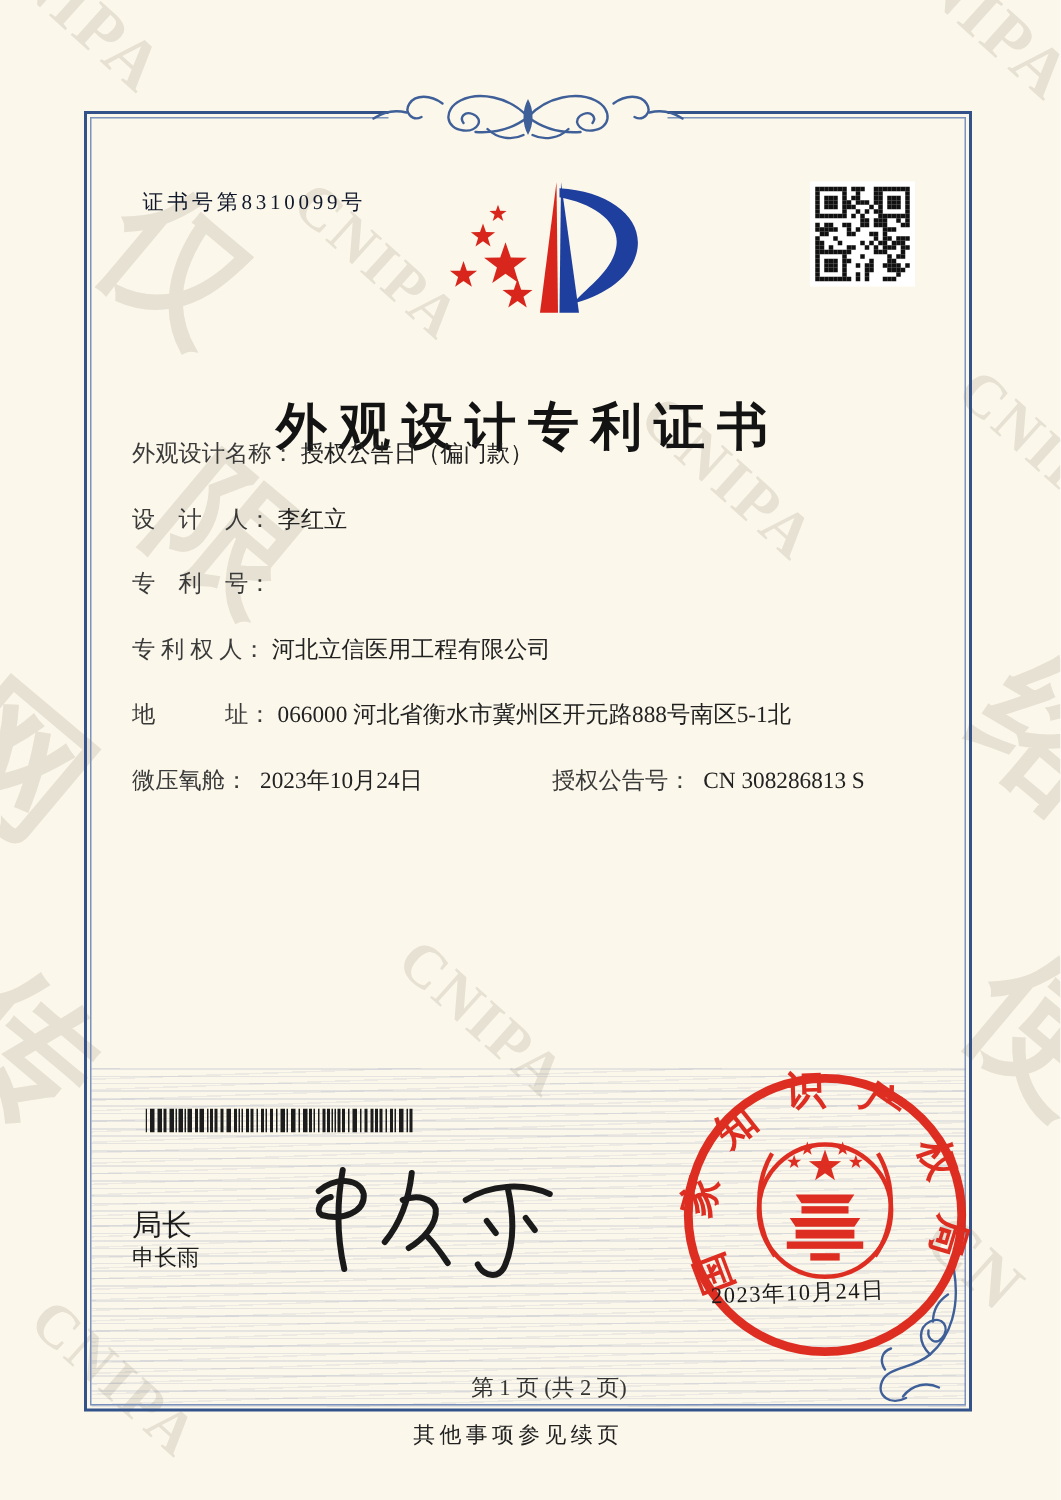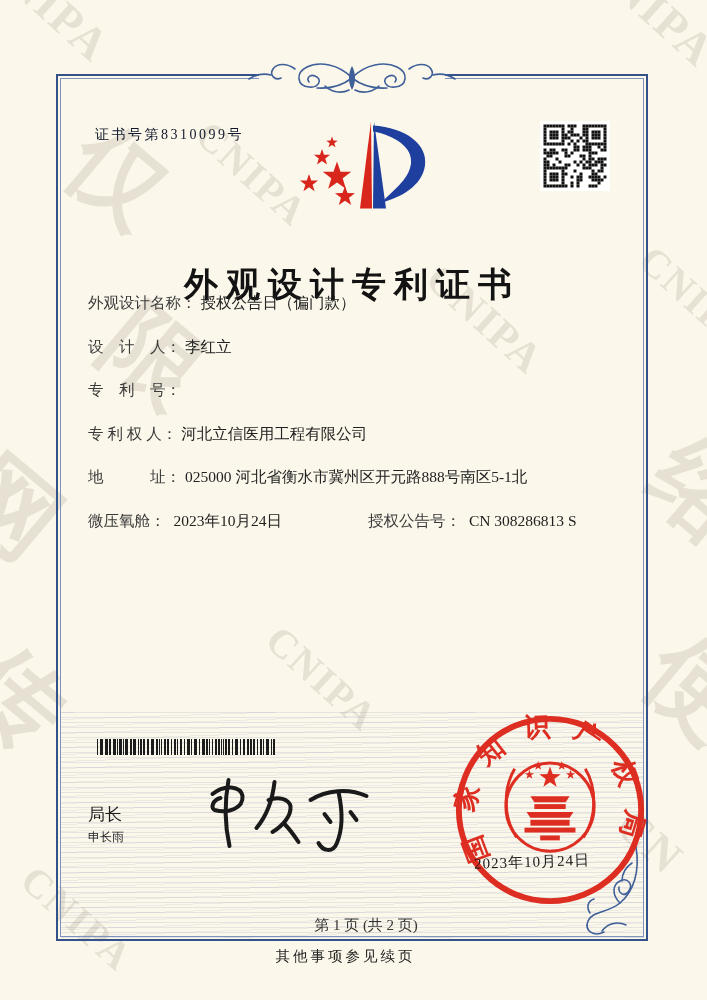--- a/index.html
+++ b/index.html
@@ -32,23 +32,23 @@
   .field-value{color:#222;margin-left:4px;}
   .grant-row{position:relative;height:22px;margin-bottom:0;}
   .grant-no{position:absolute;left:280px;top:0;white-space:nowrap;font-family:Liberation Serif, serif;}
   
   .body-text{position:absolute;left:88px;top:588px;width:534px;font-size:14px;line-height:22px;
              color:#242424;z-index:3;text-align:justify;}
   .body-text p{margin:0 0 2px 0;text-indent:2em;}
   
   .barcode{position:absolute;left:97px;top:739px;width:182px;height:16px;z-index:3;}
   
-  .signer-title{position:absolute;left:88px;top:803px;font-size:17px;z-index:3;color:#1d1d1d;
+  .signer-title{position:absolute;left:88px;top:803px;font-size:20px;z-index:3;color:#1d1d1d;
      font-family:"Liberation Sans","DejaVu Sans",sans-serif;}
-  .signer-name{position:absolute;left:88px;top:829px;font-size:12px;z-index:3;color:#1d1d1d;
+  .signer-name{position:absolute;left:88px;top:829px;font-size:15px;z-index:3;color:#1d1d1d;
      font-family:"Liberation Sans","DejaVu Sans",sans-serif;}
   .signature{position:absolute;left:200px;top:766px;width:180px;height:90px;z-index:3;}
   
   .seal{position:absolute;left:452px;top:712px;width:196px;height:196px;z-index:4;opacity:.95;}
   .seal-date{position:absolute;left:474px;top:852px;width:160px;font-size:15px;color:#1a1a1a;
              letter-spacing:1px;transform:rotate(-2deg);z-index:5;}
   
   .page-info{position:absolute;left:57px;top:916px;width:618px;text-align:center;font-size:15px;
              color:#333;z-index:3;}
   .footer-note{position:absolute;left:0;top:947px;width:691px;text-align:center;font-size:14.5px;
@@ -372,21 +372,21 @@
     </div>
     <div class="field-row">
       <span class="field-label">专　利　号：</span>
     </div>
     <div class="field-row">
       <span class="field-label">专 利 权 人：</span>
       <span class="field-value">河北立信医用工程有限公司</span>
     </div>
     <div class="field-row">
       <span class="field-label">地　　　址：</span>
-      <span class="field-value">025000 河北省衡水市冀州区开元路888号南区5-1北</span>
+      <span class="field-value">066000 河北省衡水市冀州区开元路888号南区5-1北</span>
     </div>
     <div class="field-row grant-row">
       <span>
         <span class="field-label">微压氧舱：</span>
         <span class="field-value">2023年10月24日</span>
       </span>
       <span class="grant-no">
         <span class="field-label">授权公告号：</span>
         <span class="field-value">CN 308286813 S</span>
       </span>

